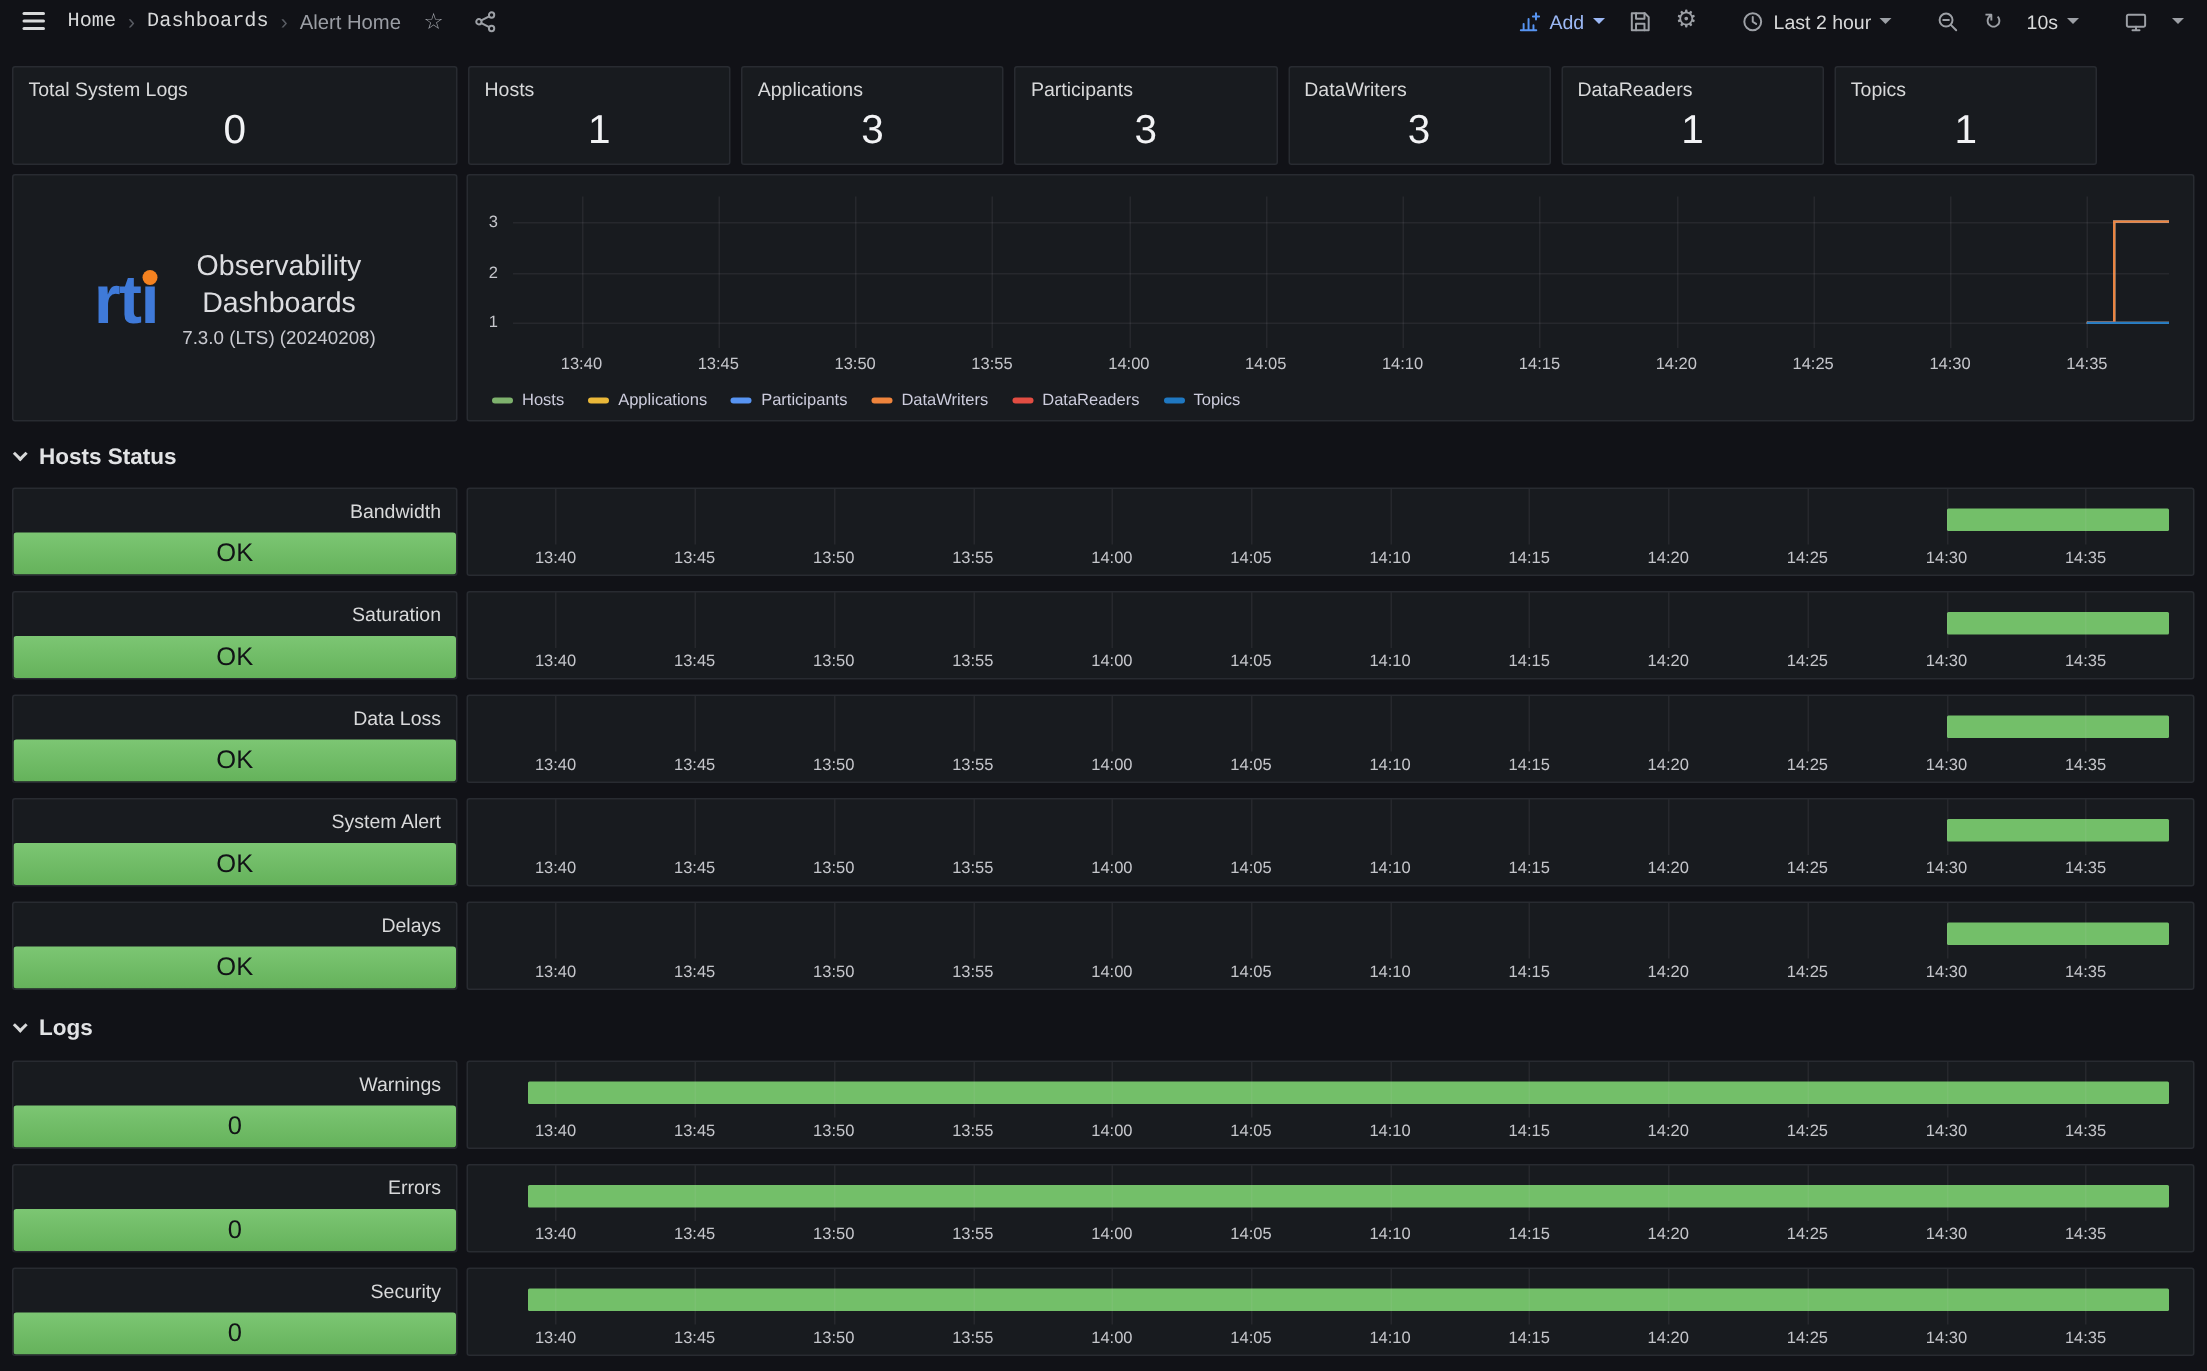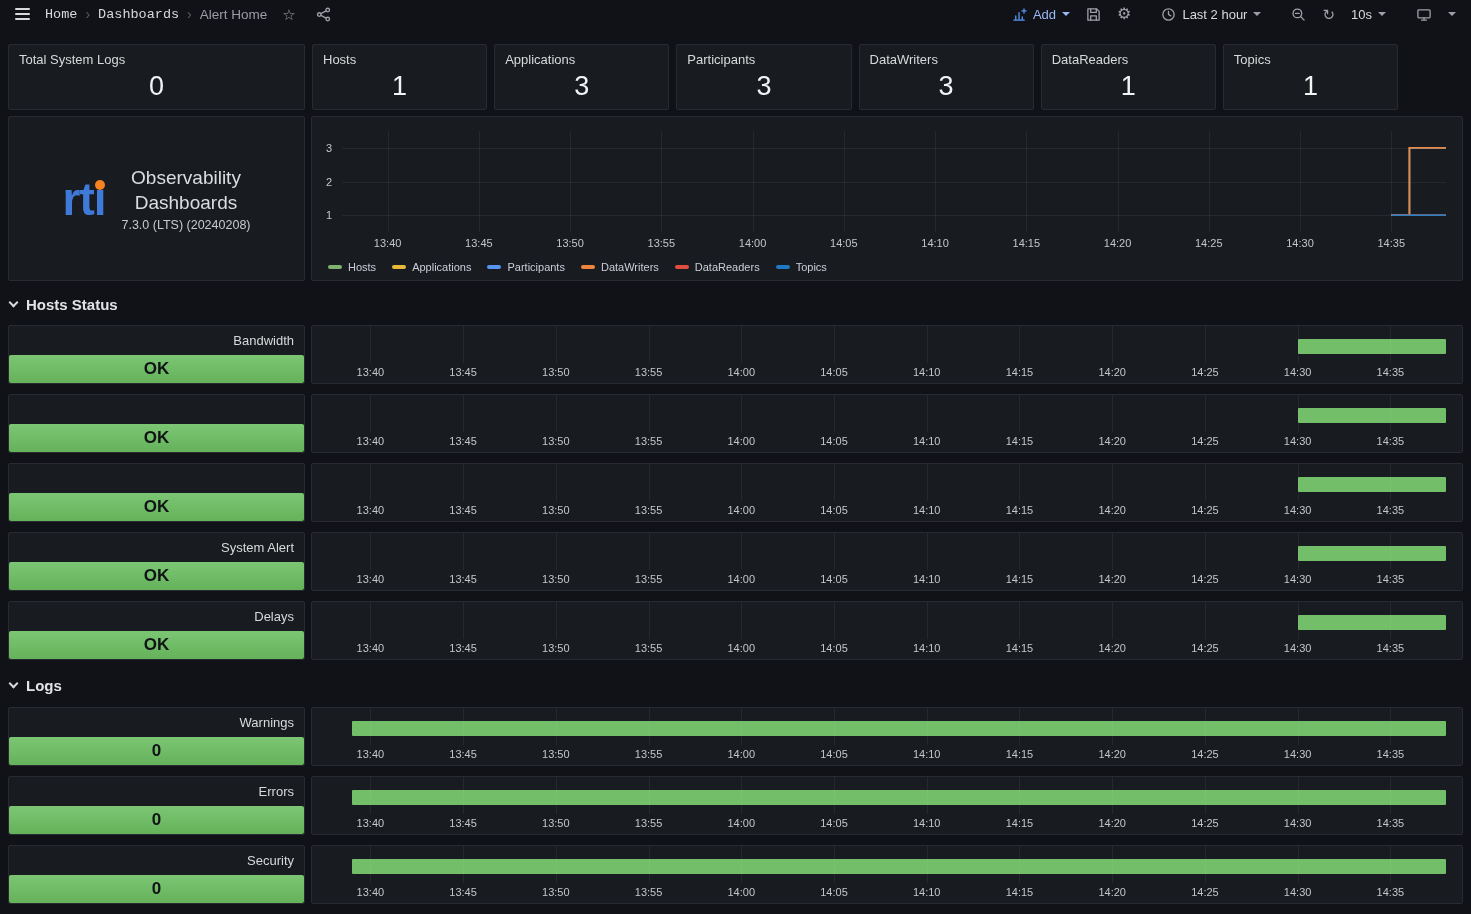--- a/index.html
+++ b/index.html
@@ -73,21 +73,21 @@
   .sec2 { top:672px; }
 
   
   .rows { position:absolute; left:8px; right:8px; display:flex; flex-direction:column; gap:10px;text-align:right; }
   .rows1 { top:325px; }
   .rows2 { top:707px; }
   .row { display:flex; gap:6px; height:59px; }
   .left-stat { flex:0 0 297px; display:flex; flex-direction:column; overflow:hidden; }
   .green-bar { margin-top:auto; height:28px; background:linear-gradient(180deg,#7cc673 0%,#65b25b 100%);
                border-radius:2px; display:flex; align-items:center; justify-content:center;
-               font-weight:700; font-size:17px; color:#111316; }
+               font-weight:400; font-size:17px; color:#111316; }
   .mini { flex:1; }
   .mini .plot { left:12px; right:16px; top:0; bottom:20px; }
   .mini .x-labels { left:12px; right:16px; bottom:4px; }
   .state-bar { position:absolute; top:13px; height:15px; background:#73bf69; border-radius:1px; }
 </style>
 </head>
 <body>
 
 <div id="app">
 
@@ -327,20 +327,21 @@
             <span class="x-tick" style="left: 61.9835%;">14:15</span>
             <span class="x-tick" style="left: 70.2479%;">14:20</span>
             <span class="x-tick" style="left: 78.5124%;">14:25</span>
             <span class="x-tick" style="left: 86.7769%;">14:30</span>
             <span class="x-tick" style="left: 95.0413%;">14:35</span>
           </div>
       </div>
     </div>
     <div class="row">
       <div class="panel left-stat">
+        <div class="panel-title">Saturation</div>
         <div class="green-bar">OK</div>
       </div>
       <div class="panel mini tchart">
         <div class="plot">
           <div class="state-bar" style="left: 86.7769%; width: 13.2231%;"></div>
         <div class="vgrid" style="left: 4.13223%;"></div>
             <div class="vgrid" style="left: 12.3967%;"></div>
             <div class="vgrid" style="left: 20.6612%;"></div>
             <div class="vgrid" style="left: 28.9256%;"></div>
             <div class="vgrid" style="left: 37.1901%;"></div>
@@ -363,20 +364,21 @@
             <span class="x-tick" style="left: 61.9835%;">14:15</span>
             <span class="x-tick" style="left: 70.2479%;">14:20</span>
             <span class="x-tick" style="left: 78.5124%;">14:25</span>
             <span class="x-tick" style="left: 86.7769%;">14:30</span>
             <span class="x-tick" style="left: 95.0413%;">14:35</span>
           </div>
       </div>
     </div>
     <div class="row">
       <div class="panel left-stat">
+        <div class="panel-title">Data Loss</div>
         <div class="green-bar">OK</div>
       </div>
       <div class="panel mini tchart">
         <div class="plot">
           <div class="state-bar" style="left: 86.7769%; width: 13.2231%;"></div>
         <div class="vgrid" style="left: 4.13223%;"></div>
             <div class="vgrid" style="left: 12.3967%;"></div>
             <div class="vgrid" style="left: 20.6612%;"></div>
             <div class="vgrid" style="left: 28.9256%;"></div>
             <div class="vgrid" style="left: 37.1901%;"></div>

